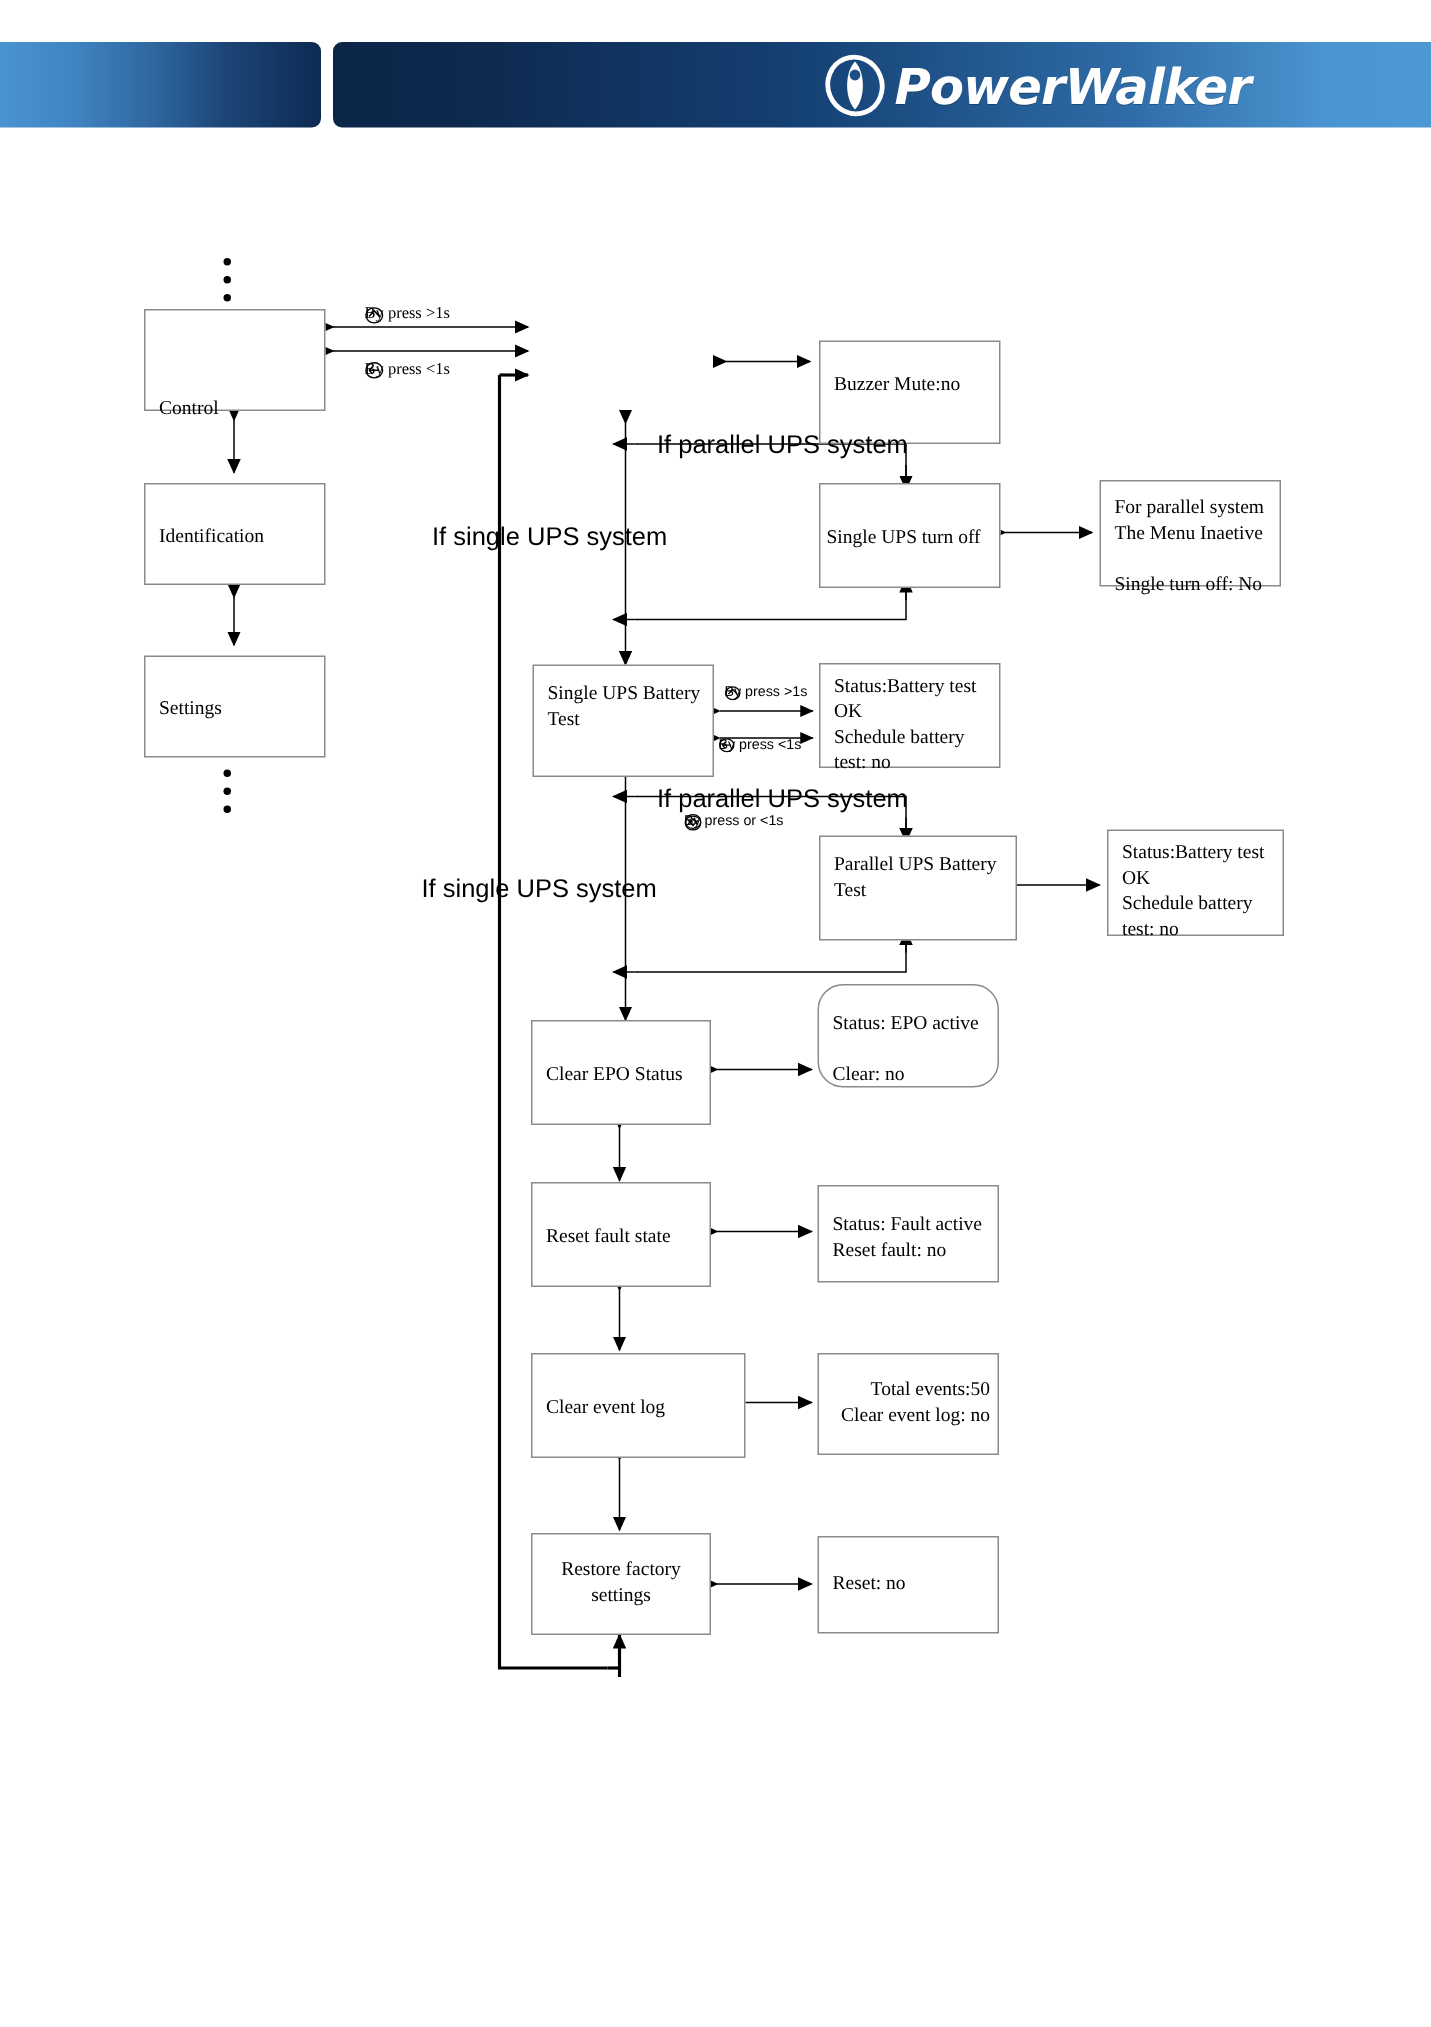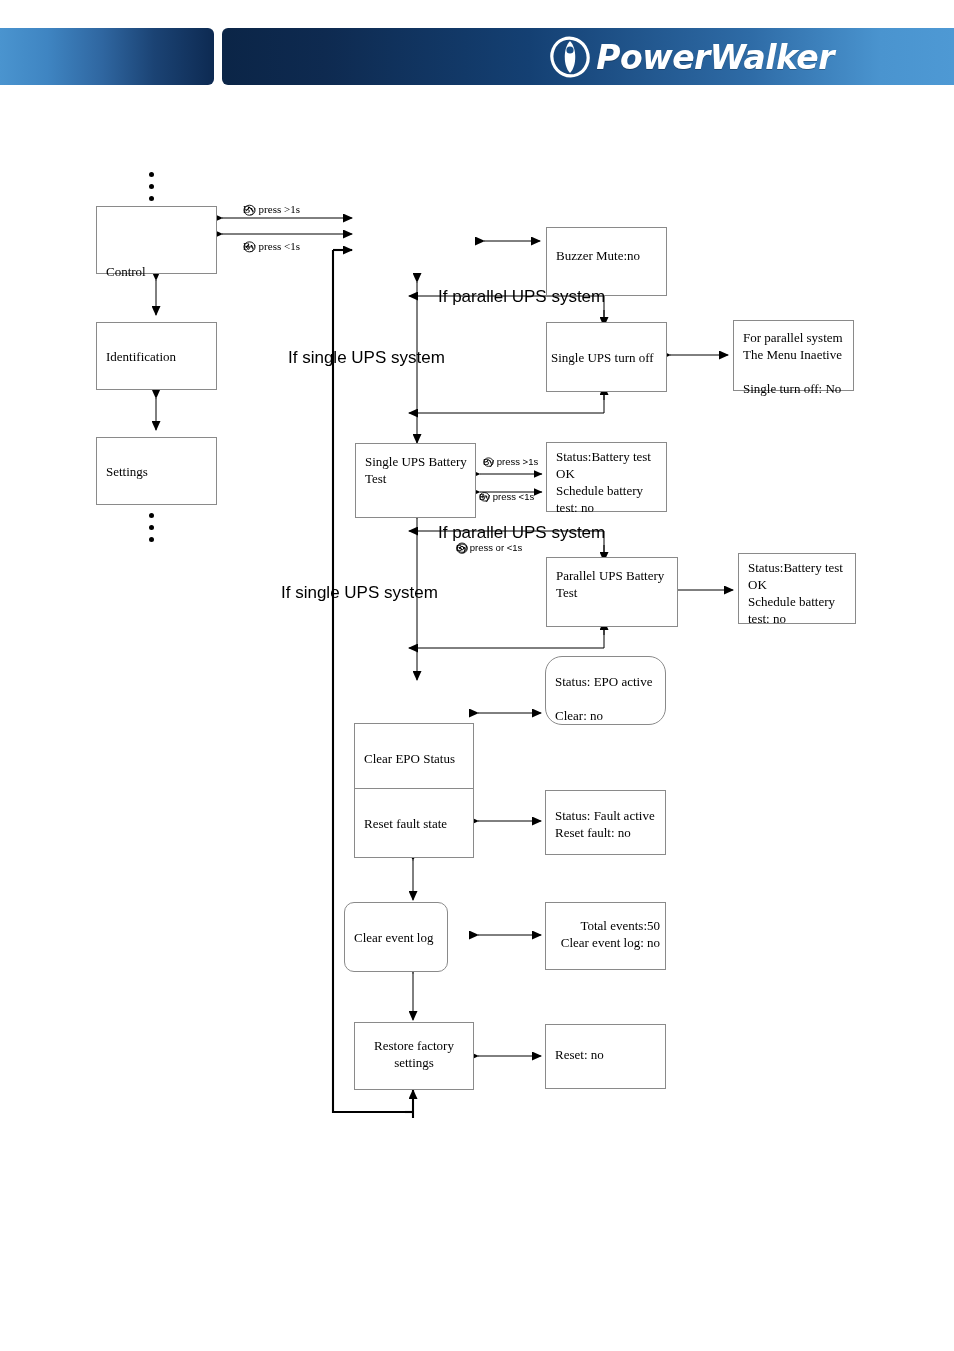--- a/index.html
+++ b/index.html
@@ -197,40 +197,40 @@
 Test</div>
   </div>
 
   <div class="node" style="left:738px;top:553px;width:118px;height:71px;">
     <div class="txt" style="top:5px;">Status:Battery test
 OK
 Schedule battery
 test: no</div>
   </div>
 
-  <div class="node" style="left:354px;top:680px;width:120px;height:70px;margin-top:43px;">
+  <div class="node" style="left:354px;top:680px;width:120px;height:70px;">
     <div class="txt" style="top:26px;">Clear EPO Status</div>
   </div>
 
   <div class="node" style="left:545px;top:656px;width:121px;height:69px;border-radius:17px;">
     <div class="txt" style="top:16px;">Status: EPO active
 
 Clear: no</div>
   </div>
 
   <div class="node" style="left:354px;top:788px;width:120px;height:70px;">
     <div class="txt" style="top:26px;">Reset fault state</div>
   </div>
 
   <div class="node" style="left:545px;top:790px;width:121px;height:65px;">
     <div class="txt" style="top:16px;">Status: Fault active
 Reset fault: no</div>
   </div>
 
-  <div class="node" style="left:344px;top:902px;width:104px;height:70px;border-radius:10px;">
+  <div class="node" style="left:354px;top:902px;width:143px;height:70px;">
     <div class="txt" style="top:26px;">Clear event log</div>
   </div>
 
   <div class="node" style="left:545px;top:902px;width:121px;height:68px;">
     <div class="txt" style="top:14px;text-align:right;">Total events:50
 Clear event log: no</div>
   </div>
 
   <div class="node center" style="left:354px;top:1022px;width:120px;height:68px;">
     <div class="txt" style="top:14px;">Restore factory

